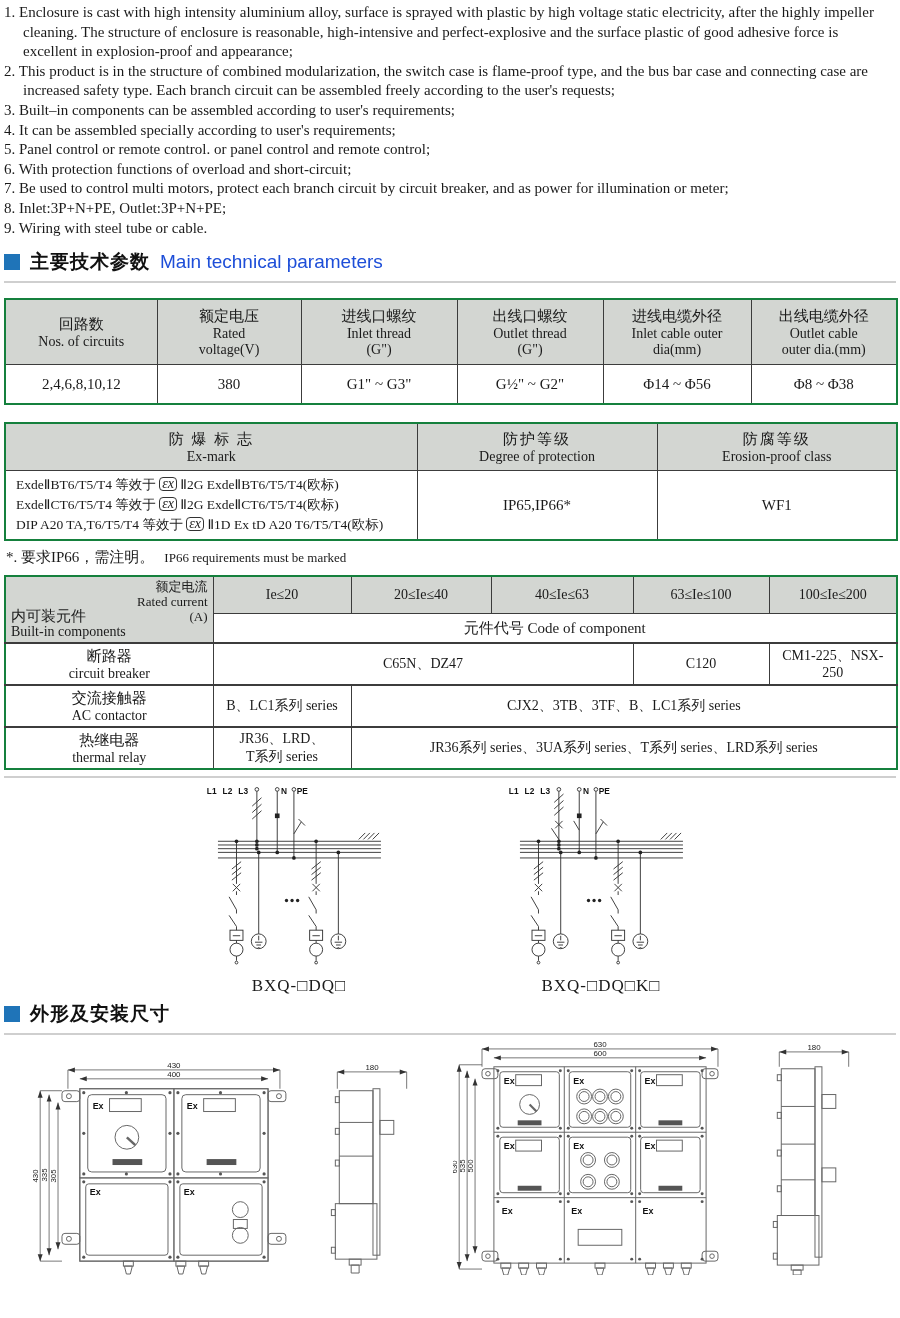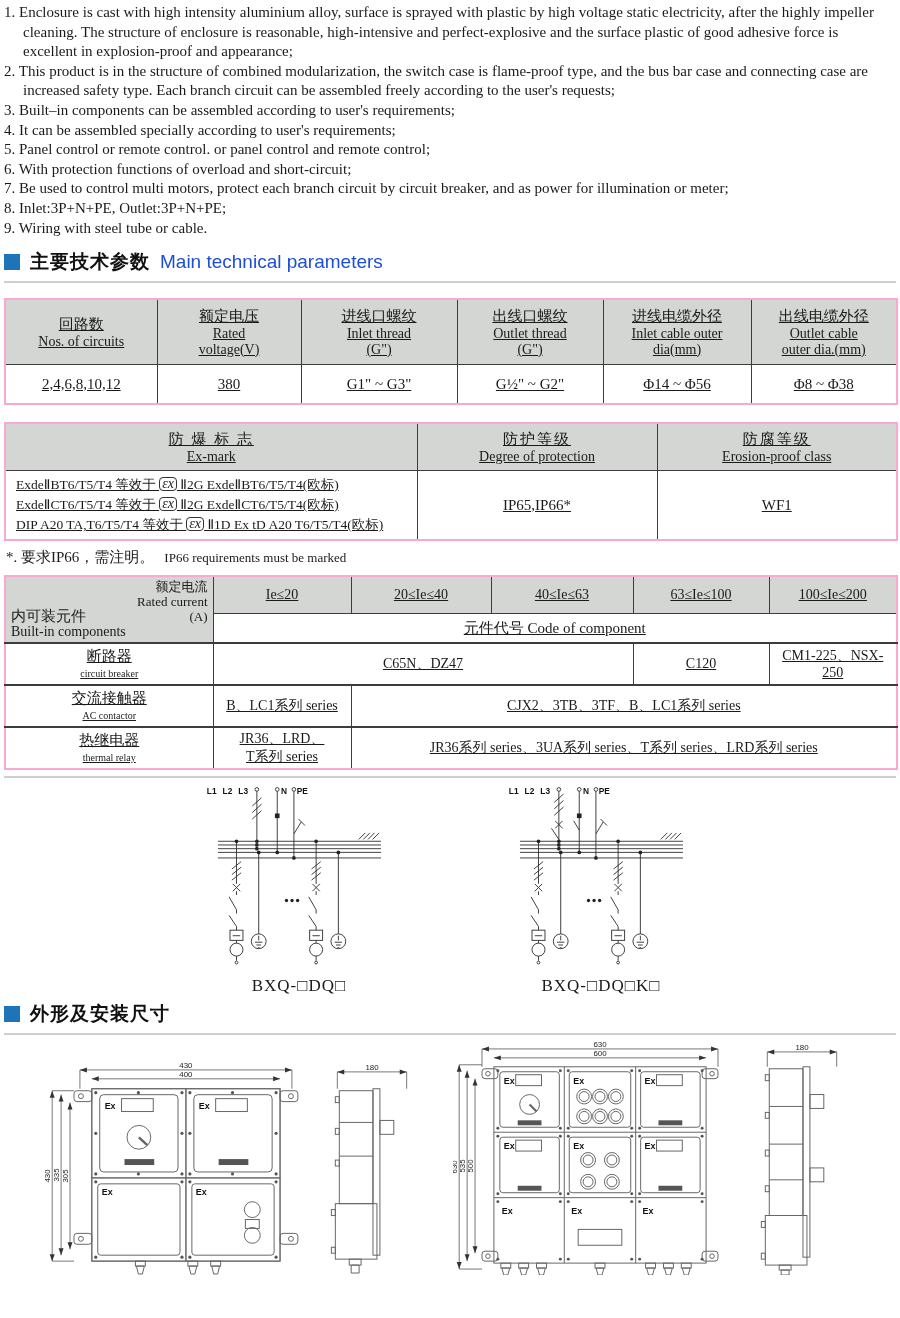--- a/index.html
+++ b/index.html
@@ -15,21 +15,21 @@
   .sec-head{display:flex;align-items:center;gap:10px;margin-top:10px;height:27px;}
   .sec-head .bullet{width:16px;height:16px;background:#1f74b8;display:inline-block;flex:0 0 16px;}
   .sec-head .zh{font-family:"Liberation Sans",sans-serif;font-weight:bold;font-size:19px;color:#111;letter-spacing:1px;}
   .sec-head .en{font-family:"Liberation Sans",sans-serif;font-size:19px;color:#1d4ed8;}
   .sec-rule{height:2px;background:#cfcfcf;margin-top:6px;}
 
   
   table{border-collapse:collapse;table-layout:fixed;width:892px;}
   th,td{border:1px solid #3c3c3c;text-align:center;vertical-align:middle;
         font-family:"Liberation Serif",serif;font-weight:normal;padding:1px 3px;}
-  table{border:2px solid #f9a8d4;text-decoration:underline;}
+  table{border:2px solid #15803d;}
 
   .t1{margin-top:15px;}
   .t1 th{background:#d3d6d2;height:62px;}
   .t1 .zh{font-size:15px;}
   .t1 .en{font-size:14px;line-height:16px;}
   .t1 td{height:36px;font-size:15px;}
 
   .t2{margin-top:17px;}
   .t2 th{background:#d3d6d2;height:44px;}
   .t2 .zh{font-size:15px;letter-spacing:2px;}
@@ -41,39 +41,39 @@
 
   .footnote{margin-top:7px;font-size:15px;padding-left:2px;}
   .footnote .en{font-size:13px;margin-left:10px;}
 
   .t3{margin-top:8px;}
   .t3 th,.t3 td{font-size:14px;}
   .t3 tr.r1 th{height:34px;background:#d3d6d2;}
   .t3 tr.r2 th{height:26px;background:#fff;font-size:15px;}
   .t3 tr.body th,.t3 tr.body td{height:38px;border-top-width:2px;}
   .t3 .rowlab .zh{font-size:15px;}
-  .t3 .rowlab .en{font-size:10px;line-height:15px;}
+  .t3 .rowlab .en{font-size:14px;line-height:15px;}
   .t3 .corner{position:relative;background-color:#d3d6d2;padding:0;
       background-image:linear-gradient(to bottom right,
         rgba(0,0,0,0) calc(50% - 0.8px), #555 calc(50% - 0.8px),
         #555 calc(50% + 0.8px), rgba(0,0,0,0) calc(50% + 0.8px));}
   .corner-top{position:absolute;top:2px;right:5px;text-align:right;font-size:13px;line-height:15px;}
   .corner-bottom{position:absolute;bottom:2px;left:5px;text-align:left;font-size:14px;line-height:16px;}
   .corner-bottom .zh{font-size:15px;}
 
   
   .diag-row{display:flex;justify-content:center;gap:80px;margin-top:4px;}
   .diag{margin:0;text-align:center;}
   .diag figcaption{font-size:17px;letter-spacing:1px;margin-top:2px;}
   svg text{font-family:"Liberation Sans",sans-serif;}
 
   
   .outline-row{display:flex;justify-content:center;align-items:flex-end;gap:26px;margin-top:6px;}
   .outline-group{text-align:center;}
-  .views{display:flex;align-items:flex-end;gap:0;justify-content:center;}
+  .views{display:flex;align-items:flex-end;gap:12px;justify-content:center;}
 </style>
 </head>
 <body>
 
 <div class="page">
 
   <div class="features">
     <div class="feature">1. Enclosure is cast with high intensity aluminium alloy, surface is sprayed with plastic by high  voltage static electricity, after the highly impeller cleaning. The structure of enclosure is reasonable, high-intensive and perfect-explosive and the surface plastic of good adhesive force is excellent in explosion-proof and appearance;</div>
     <div class="feature">2. This product is in the structure of combined modularization, the switch case is flame-proof type, and the bus bar  case and connecting case are increased safety type. Each branch circuit can be assembled freely according to the user's requests;</div>
     <div class="feature">3. Built–in components can be assembled according to user's requirements;</div>

